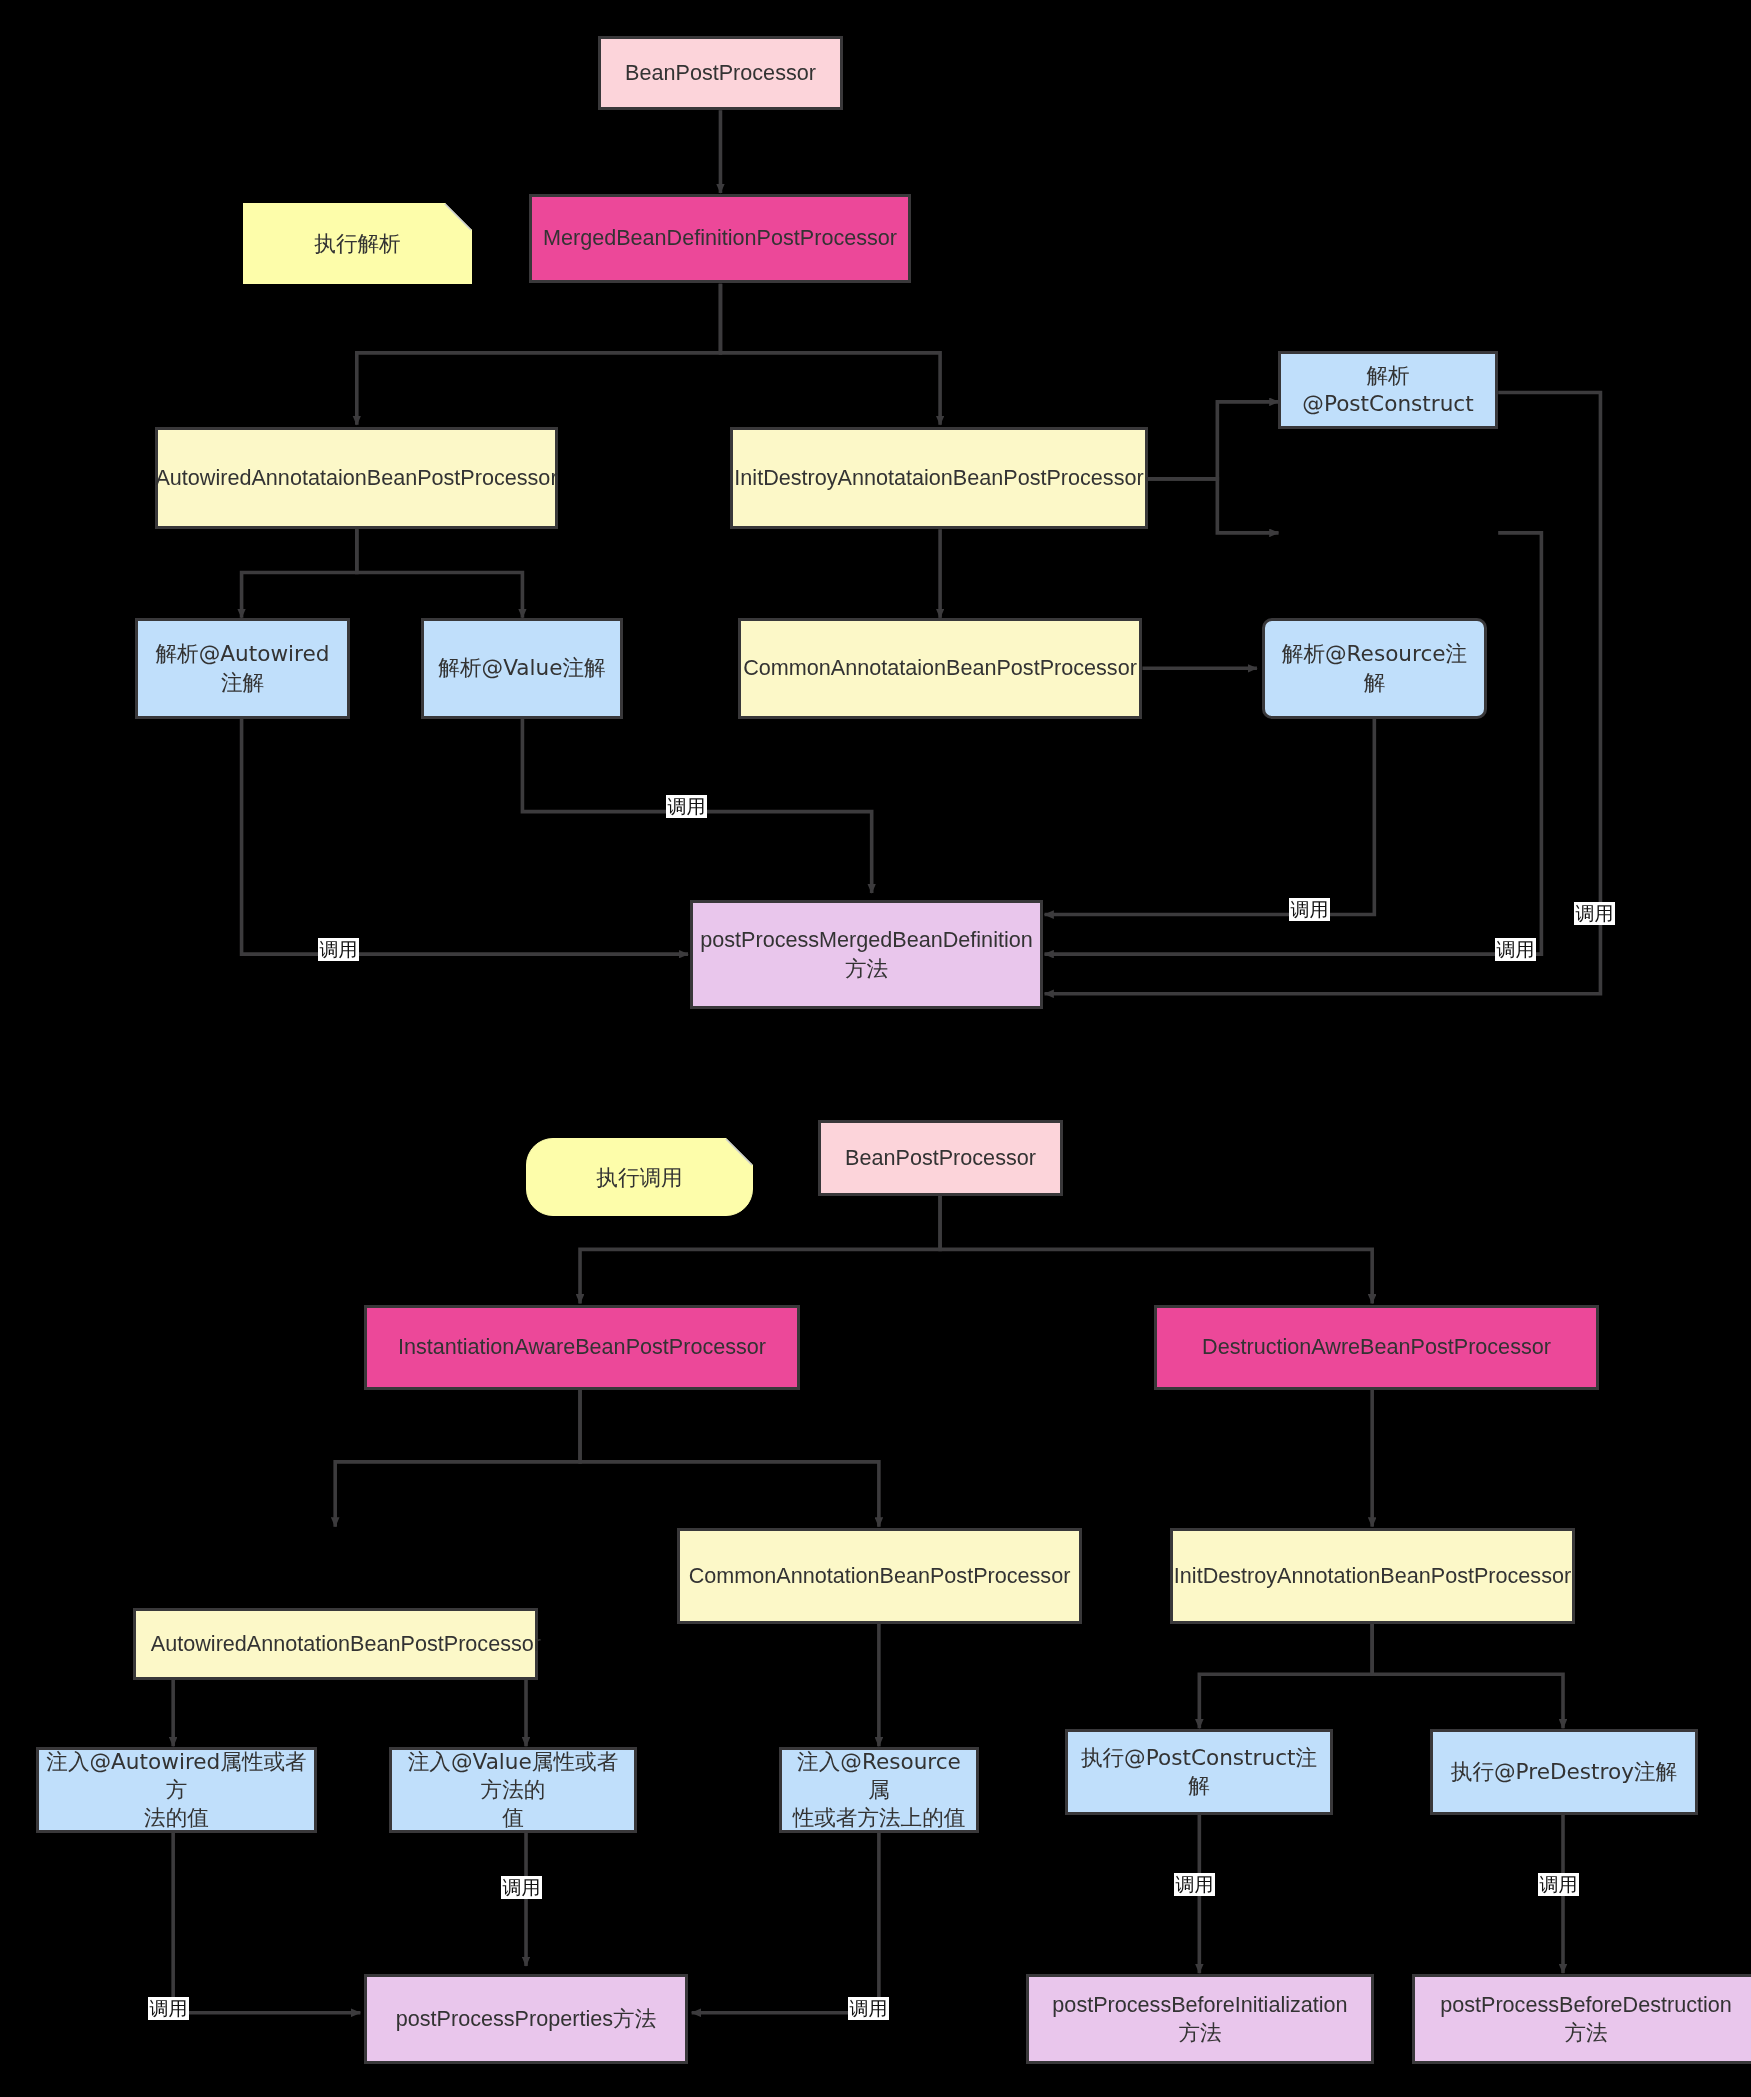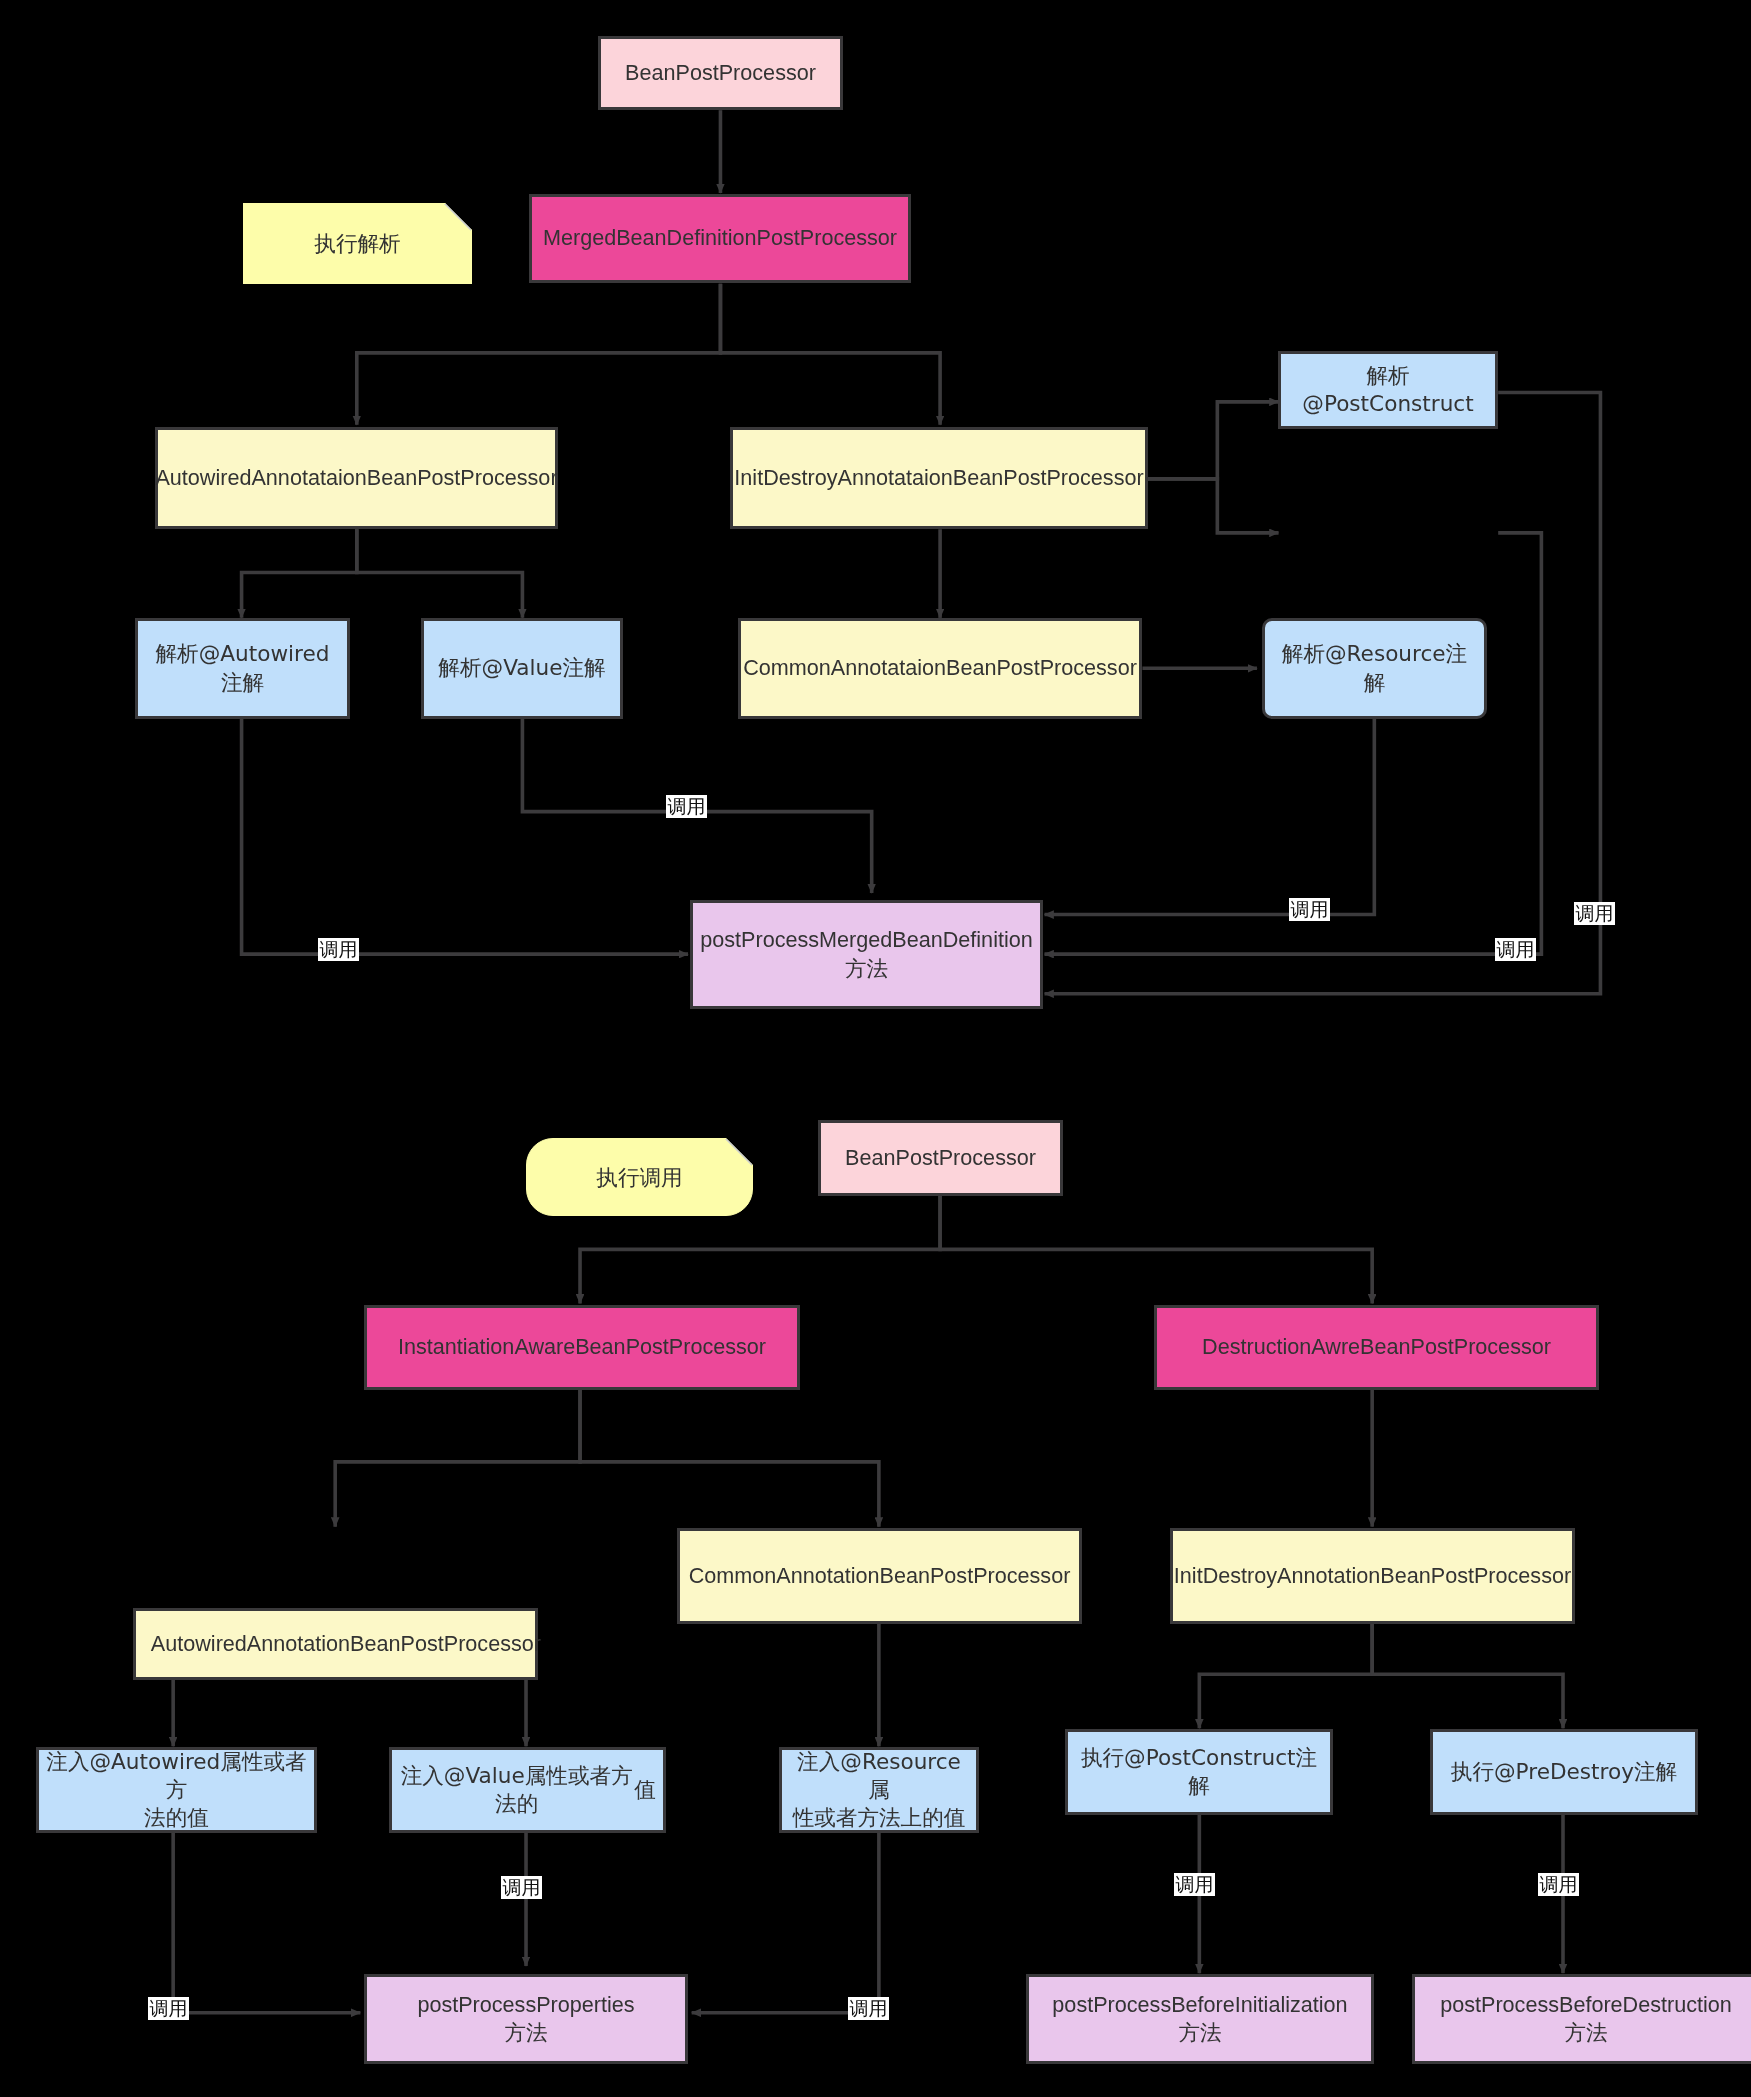--- a/index.html
+++ b/index.html
@@ -170,39 +170,39 @@
 
   <div class="node yellow" style="left:1170px;top:1528px;width:405px;height:96px;">
     <span>InitDestroyAnnotationBeanPostProcessor</span>
   </div>
 
   <div class="node blue cn" style="left:36px;top:1747px;width:281px;height:86px;flex-direction:column;">
     <span>注入@Autowired属性或者方</span>
     <span>法的值</span>
   </div>
 
-  <div class="node blue cn" style="left:389px;top:1747px;width:277px;height:86px;flex-direction:row;">
+  <div class="node blue cn" style="left:389px;top:1747px;width:248px;height:86px;flex-direction:column;">
     <span>注入@Value属性或者方法的</span>
     <span>值</span>
   </div>
 
   <div class="node blue cn" style="left:779px;top:1747px;width:200px;height:86px;flex-direction:column;">
     <span>注入@Resource属</span>
     <span>性或者方法上的值</span>
   </div>
 
   <div class="node blue cn" style="left:1065px;top:1729px;width:268px;height:86px;">
     <span>执行@PostConstruct注解</span>
   </div>
 
   <div class="node blue cn" style="left:1430px;top:1729px;width:268px;height:86px;">
     <span>执行@PreDestroy注解</span>
   </div>
 
-  <div class="node purple" style="left:364px;top:1974px;width:324px;height:90px;flex-direction:column;">
+  <div class="node purple" style="left:364px;top:1974px;width:324px;height:90px;flex-direction:row;">
     <span>postProcessProperties</span>
     <span class="cn">方法</span>
   </div>
 
   <div class="node purple" style="left:1026px;top:1974px;width:348px;height:90px;flex-direction:column;">
     <span>postProcessBeforeInitialization</span>
     <span class="cn">方法</span>
   </div>
 
   <div class="node purple" style="left:1412px;top:1974px;width:348px;height:90px;flex-direction:column;">

